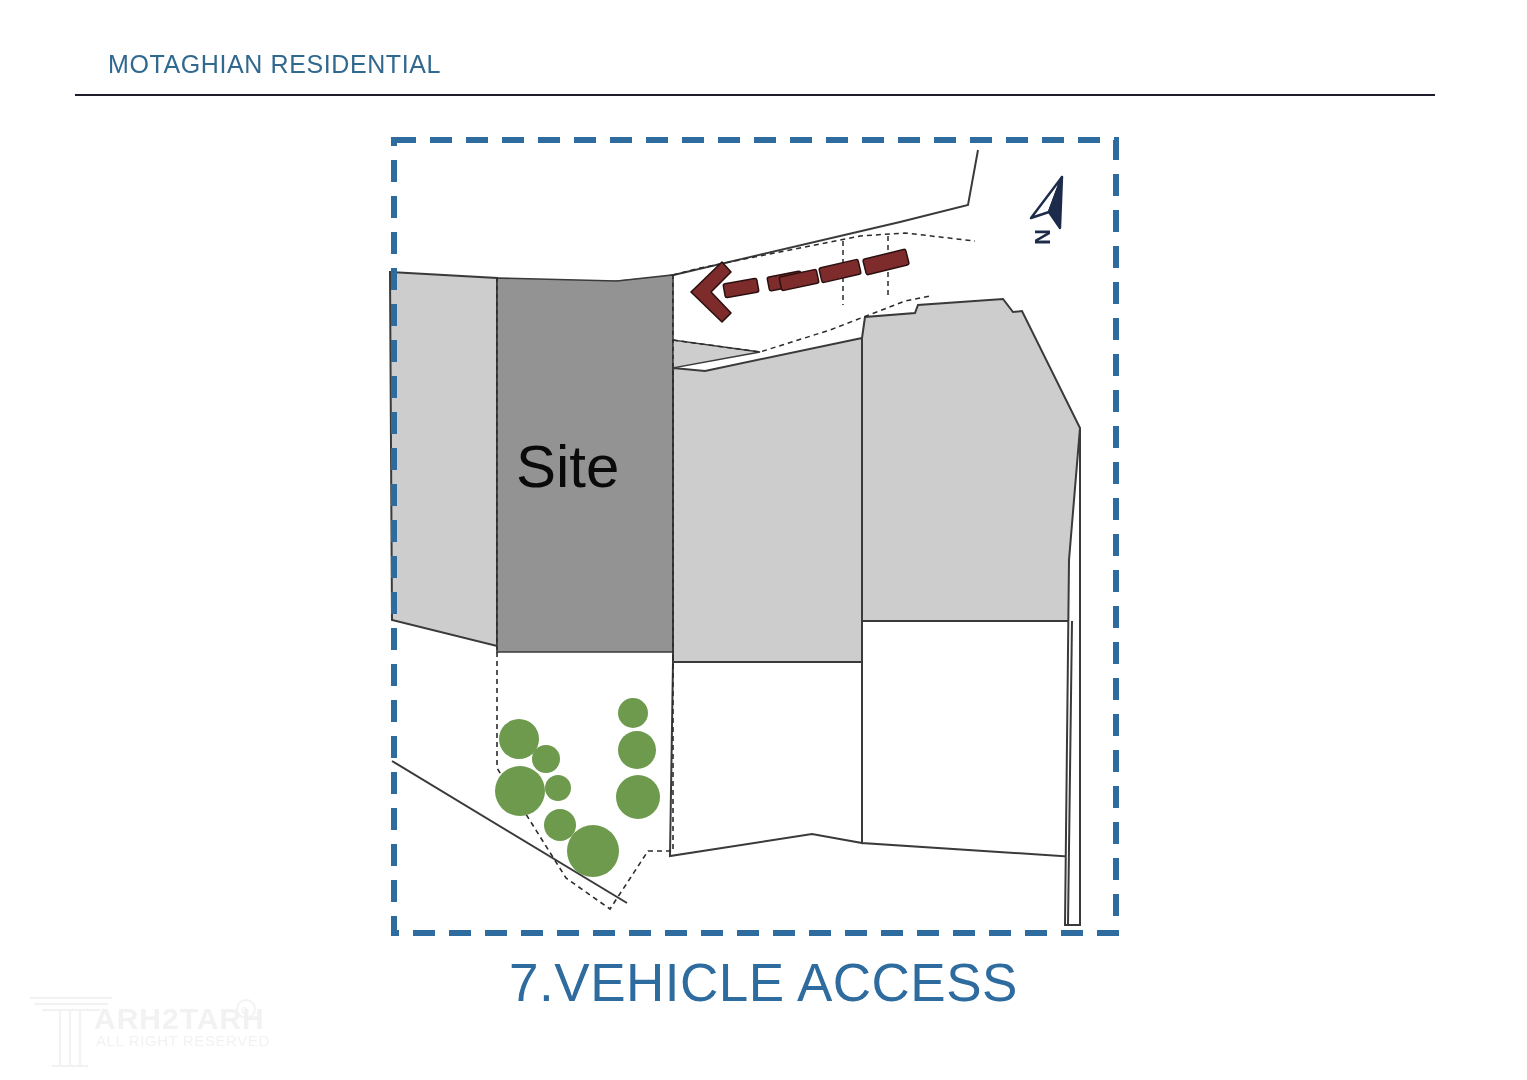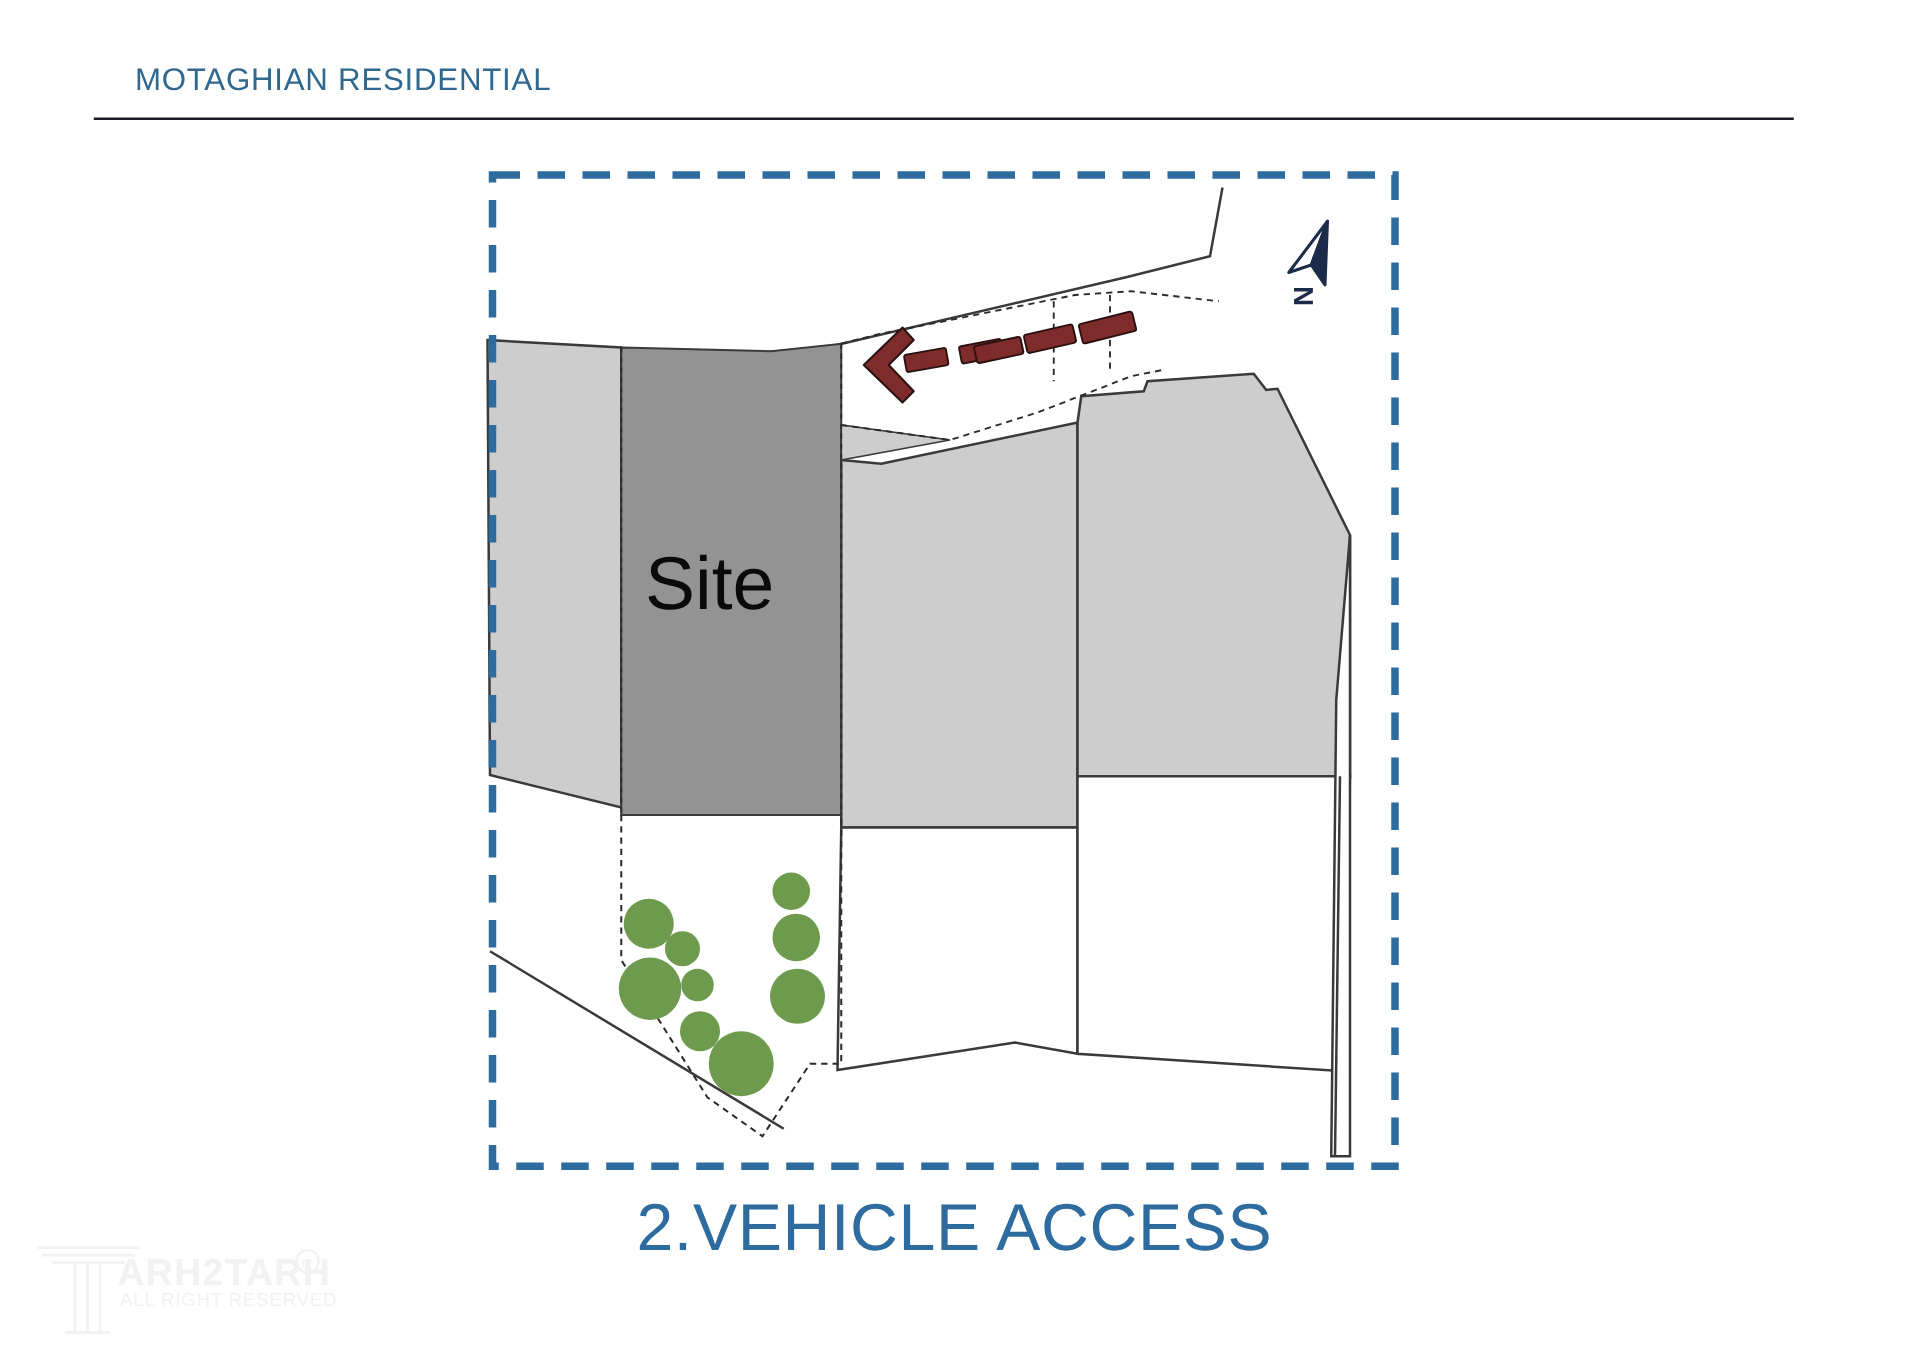--- a/index.html
+++ b/index.html
@@ -188,21 +188,21 @@
       <path d="M 1062 177 L 1060 228 L 1049 212 Z" fill="#1d2b4a" stroke="#1d2b4a" stroke-width="2.4" stroke-linejoin="round"></path>
       <text x="1041" y="235" fill="#1d2b4a" font-family="Liberation Sans, sans-serif" font-size="22" font-weight="bold" transform="rotate(90 1041 229)">N</text>
     </g>
 
     <text id="site-label" x="516" y="487" fill="#0a0a0a" font-family="Liberation Sans, sans-serif" font-size="60">Site</text>
 
     <rect x="394" y="140" width="722" height="793" fill="none" stroke="#2e6b9e" stroke-width="6" stroke-dasharray="22 14"></rect>
   </svg>
 </div>
 
-<div id="slide-title">2.VEHICLE ACCESS</div>
+<div id="slide-title">7.VEHICLE ACCESS</div>
 
 <div id="watermark">
   <svg width="250" height="82" viewBox="0 0 250 82">
     <g fill="none" stroke="#f2f2f2" stroke-width="2.2">
       <path d="M 6 10 L 88 10"></path>
       <path d="M 10 16 L 84 16"></path>
       <path d="M 18 22 L 76 22"></path>
       <path d="M 36 22 L 36 78"></path>
       <path d="M 46 22 L 46 78"></path>
       <path d="M 56 22 L 56 78"></path>

